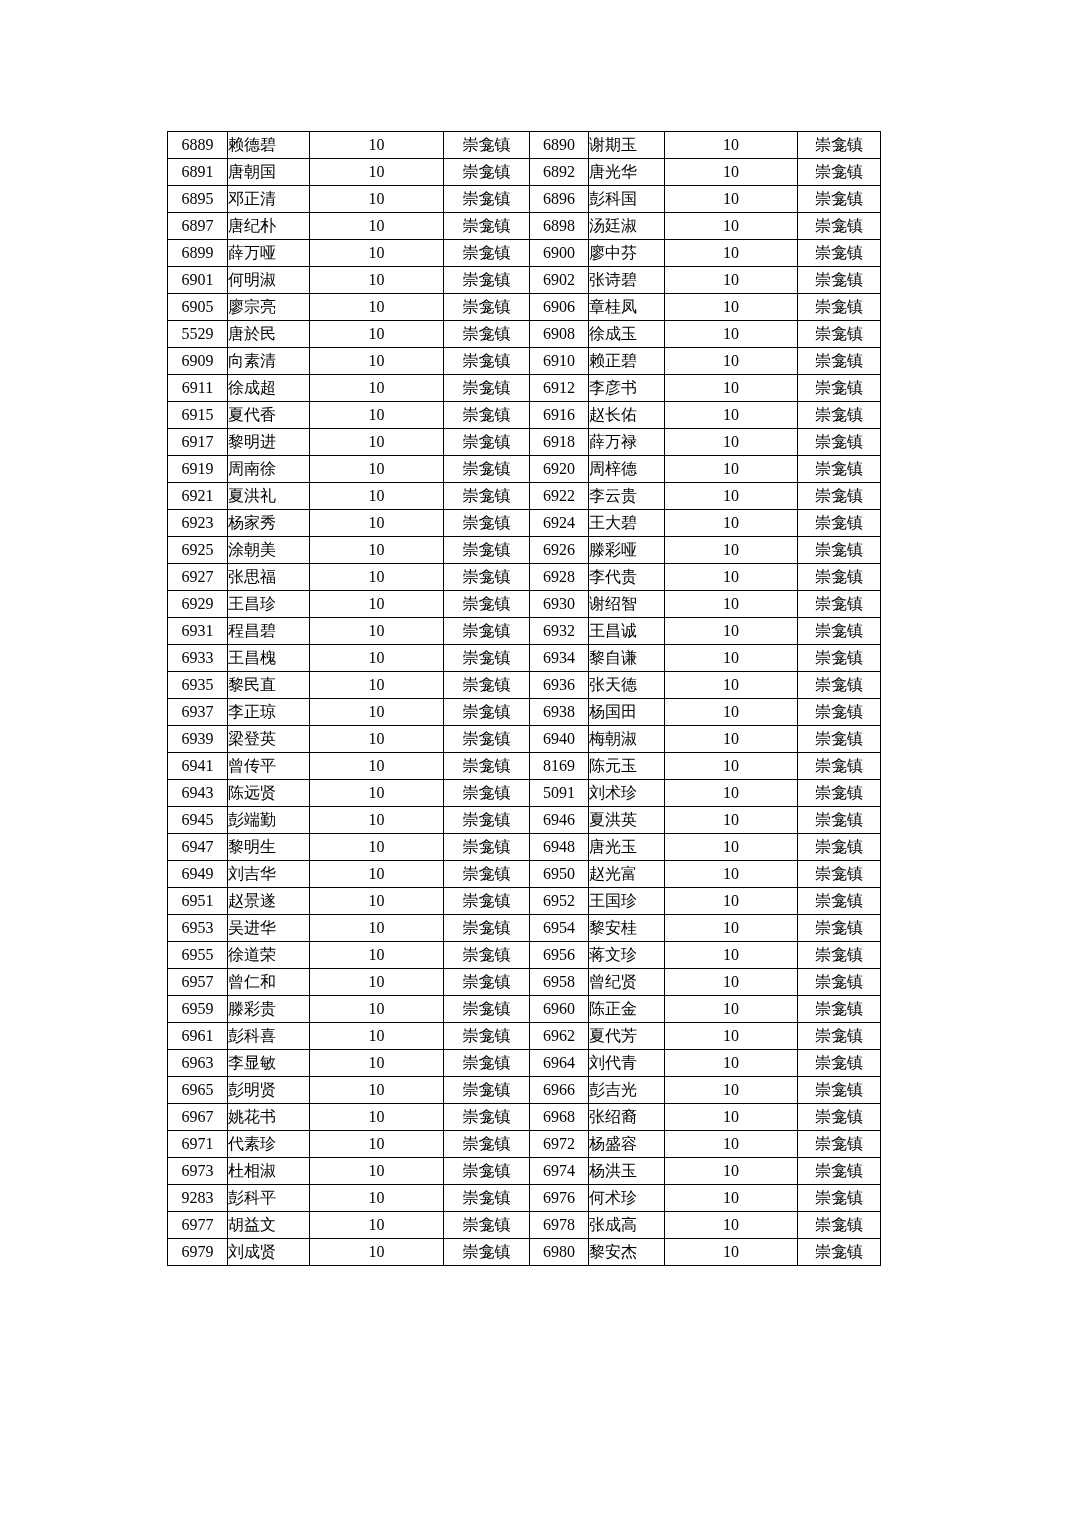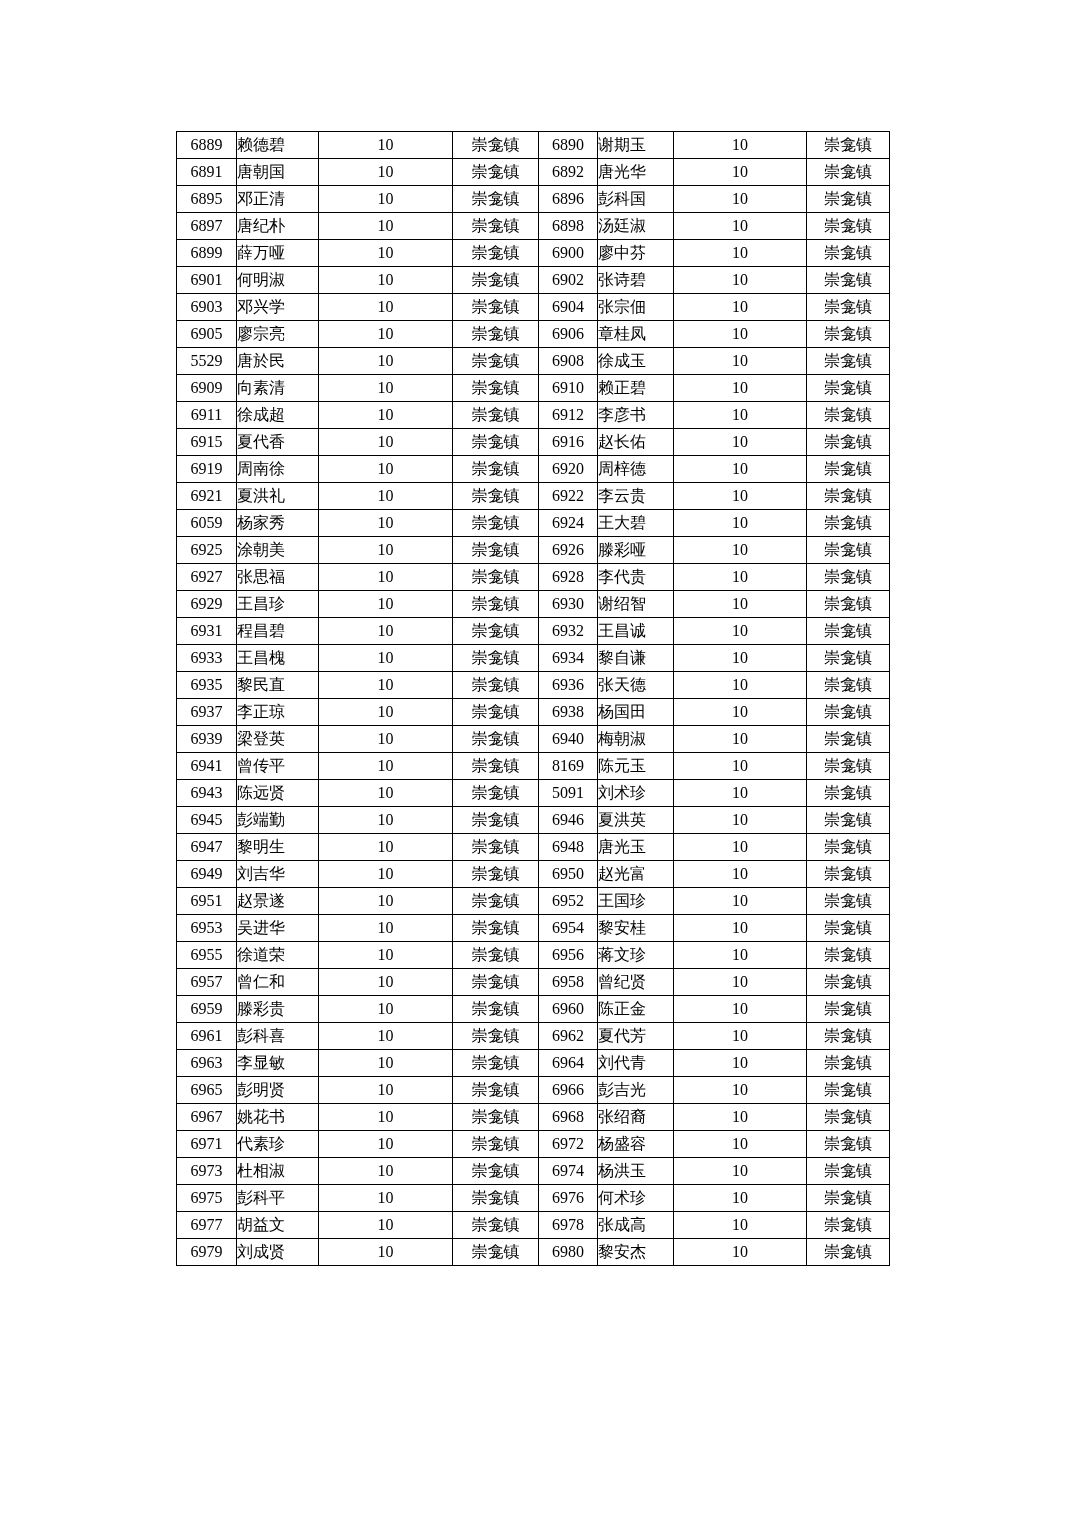--- a/index.html
+++ b/index.html
@@ -9,21 +9,21 @@
   }
   body {
     width: 1075px;
     height: 1519px;
     position: relative;
     font-family: "Liberation Serif", "DejaVu Serif", serif;
     color: #000000;
   }
   .page {
     position: absolute;
-    left: 176px;
+    left: 167px;
     top: 131px;
   }
   table.roster {
     border-collapse: collapse;
     table-layout: fixed;
     width: 713px;
   }
   table.roster td {
     border: 1px solid #000000;
     height: 26px;
@@ -106,30 +106,20 @@
           <td class="c">6901</td>
           <td class="l">何明淑</td>
           <td class="c">10</td>
           <td class="c">崇龛镇</td>
           <td class="c">6902</td>
           <td class="l">张诗碧</td>
           <td class="c">10</td>
           <td class="c">崇龛镇</td>
         </tr>
         <tr>
-          <td class="c">6903</td>
-          <td class="l">邓兴学</td>
-          <td class="c">10</td>
-          <td class="c">崇龛镇</td>
-          <td class="c">6904</td>
-          <td class="l">张宗佃</td>
-          <td class="c">10</td>
-          <td class="c">崇龛镇</td>
-        </tr>
-        <tr>
           <td class="c">6905</td>
           <td class="l">廖宗亮</td>
           <td class="c">10</td>
           <td class="c">崇龛镇</td>
           <td class="c">6906</td>
           <td class="l">章桂凤</td>
           <td class="c">10</td>
           <td class="c">崇龛镇</td>
         </tr>
         <tr>
@@ -166,41 +156,51 @@
           <td class="c">6915</td>
           <td class="l">夏代香</td>
           <td class="c">10</td>
           <td class="c">崇龛镇</td>
           <td class="c">6916</td>
           <td class="l">赵长佑</td>
           <td class="c">10</td>
           <td class="c">崇龛镇</td>
         </tr>
         <tr>
+          <td class="c">6917</td>
+          <td class="l">黎明进</td>
+          <td class="c">10</td>
+          <td class="c">崇龛镇</td>
+          <td class="c">6918</td>
+          <td class="l">薛万禄</td>
+          <td class="c">10</td>
+          <td class="c">崇龛镇</td>
+        </tr>
+        <tr>
           <td class="c">6919</td>
           <td class="l">周南徐</td>
           <td class="c">10</td>
           <td class="c">崇龛镇</td>
           <td class="c">6920</td>
           <td class="l">周梓德</td>
           <td class="c">10</td>
           <td class="c">崇龛镇</td>
         </tr>
         <tr>
           <td class="c">6921</td>
           <td class="l">夏洪礼</td>
           <td class="c">10</td>
           <td class="c">崇龛镇</td>
           <td class="c">6922</td>
           <td class="l">李云贵</td>
           <td class="c">10</td>
           <td class="c">崇龛镇</td>
         </tr>
         <tr>
-          <td class="c">6059</td>
+          <td class="c">6923</td>
           <td class="l">杨家秀</td>
           <td class="c">10</td>
           <td class="c">崇龛镇</td>
           <td class="c">6924</td>
           <td class="l">王大碧</td>
           <td class="c">10</td>
           <td class="c">崇龛镇</td>
         </tr>
         <tr>
           <td class="c">6925</td>
@@ -436,21 +436,21 @@
           <td class="c">6973</td>
           <td class="l">杜相淑</td>
           <td class="c">10</td>
           <td class="c">崇龛镇</td>
           <td class="c">6974</td>
           <td class="l">杨洪玉</td>
           <td class="c">10</td>
           <td class="c">崇龛镇</td>
         </tr>
         <tr>
-          <td class="c">6975</td>
+          <td class="c">9283</td>
           <td class="l">彭科平</td>
           <td class="c">10</td>
           <td class="c">崇龛镇</td>
           <td class="c">6976</td>
           <td class="l">何术珍</td>
           <td class="c">10</td>
           <td class="c">崇龛镇</td>
         </tr>
         <tr>
           <td class="c">6977</td>

